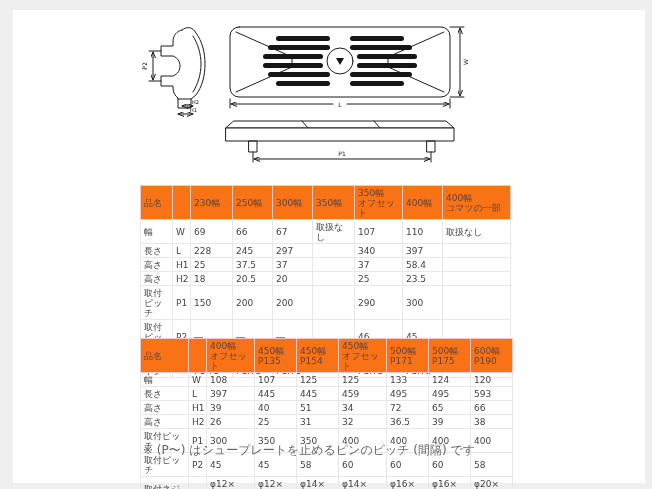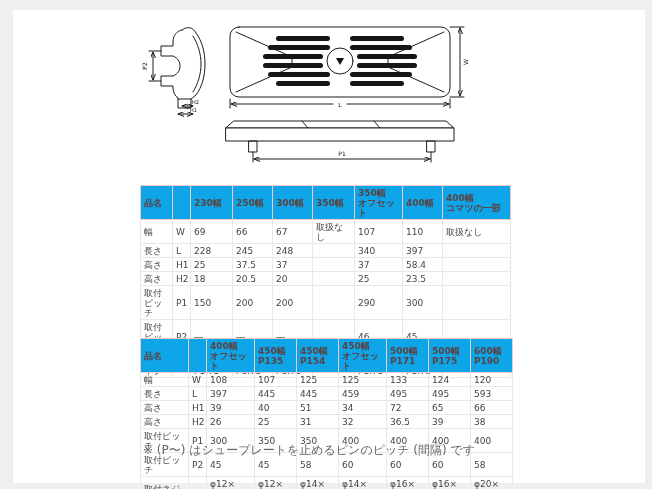--- a/index.html
+++ b/index.html
@@ -19,21 +19,21 @@
   }
   .drawing .slot{fill:#161616;stroke:none;}
   .drawing .fillw{fill:#ffffff;}
   .drawing text{fill:#111;font-family:"DejaVu Sans",sans-serif;}
   
   table{border-collapse:collapse;table-layout:fixed;position:absolute;
         font-size:9px;color:#444;}
   th,td{border:1px solid #e8e8e8;padding:2px 3px 1px 3px;line-height:10px;
         font-weight:normal;text-align:left;vertical-align:middle;
         white-space:pre-line;overflow:hidden;}
-  th{background:#0ea5e9;border-color:#f0c9c9;color:#5a4343;font-weight:bold;}
+  th{background:#f97316;border-color:#f0c9c9;color:#5a4343;}
   .t1{left:127px;top:175px;width:370px;}
   .t2{left:127px;top:328px;width:372px;}
   .footnote{position:absolute;left:130px;top:432px;font-size:12px;color:#666;}
 </style>
 </head>
 <body>
 
 <div class="card">
 
   <svg class="drawing" width="350" height="155" viewBox="0 0 350 155">
@@ -146,21 +146,21 @@
       <td>取扱なし</td>
       <td>107</td>
       <td>110</td>
       <td>取扱なし</td>
     </tr>
     <tr>
       <td>長さ</td>
       <td>L</td>
       <td>228</td>
       <td>245</td>
-      <td>248</td>
+      <td>297</td>
       <td></td>
       <td>340</td>
       <td>397</td>
       <td></td>
     </tr>
     <tr>
       <td>高さ</td>
       <td>H1</td>
       <td>25</td>
       <td>37.5</td>

